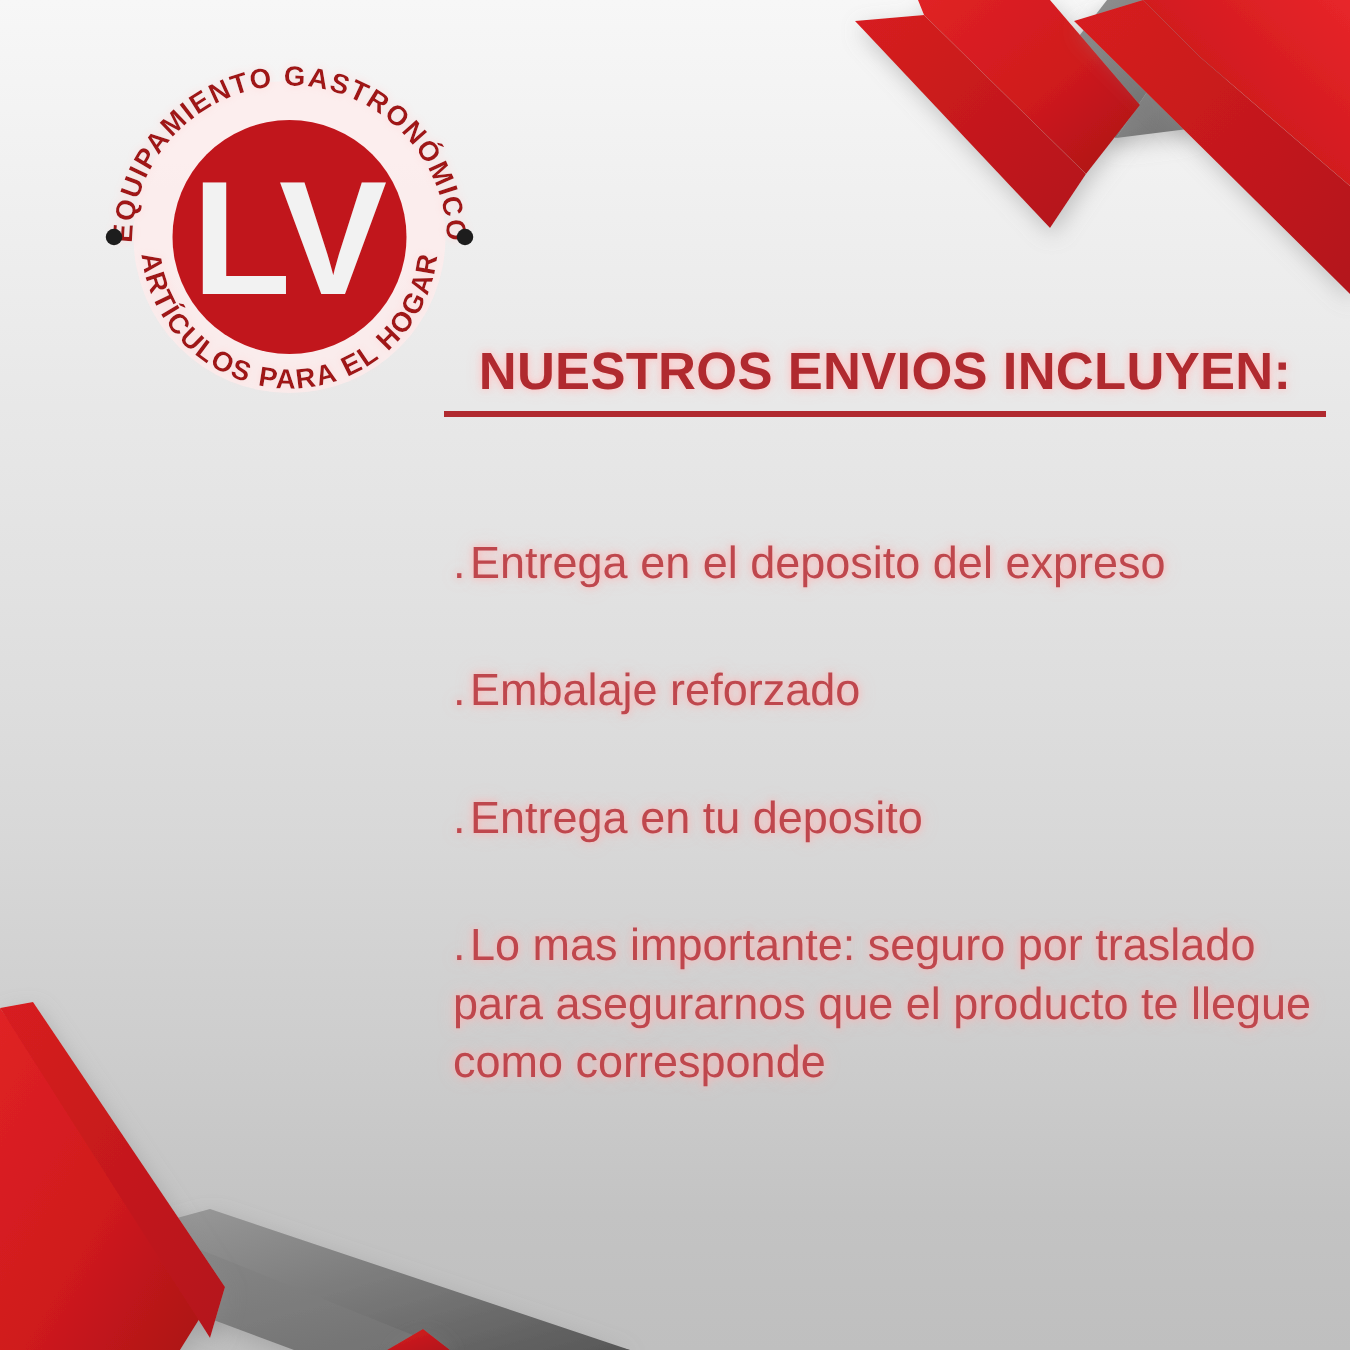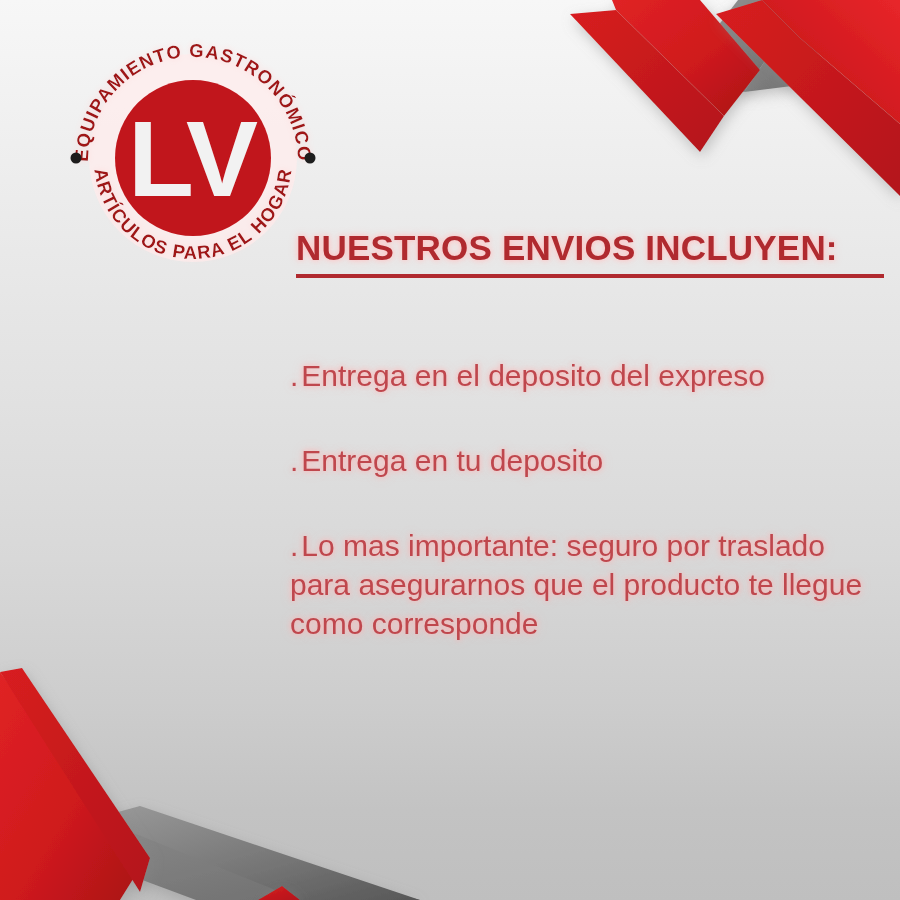--- a/index.html
+++ b/index.html
@@ -53,31 +53,32 @@
     left: 290px;
     top: 228px;
     width: 600px;
   }
 
   .heading {
     font-size: 35px;
     font-weight: bold;
     color: #b02a2f;
     letter-spacing: 0.2px;
+    text-align: center;
     padding-bottom: 6px;
     margin: 0 6px;
     border-bottom: 4px solid #b02a2f;
     text-shadow:
       0 0 5px rgba(255,190,190,0.95),
       0 0 10px rgba(255,210,210,0.85);
     white-space: nowrap;
   }
 
   .bullets {
-    margin: 0;
+    margin: 12px;
     padding: 0;
     list-style: none;
     margin-top: 78px;
   }
 
   .bullet {
     font-size: 30px;
     line-height: 1.30;
     color: #bf474d;
     margin-bottom: 46px;
@@ -191,20 +192,23 @@
 
   <div class="content">
 
     <h1 class="heading">NUESTROS ENVIOS INCLUYEN:</h1>
 
     <ul class="bullets">
       <li class="bullet">
         <span class="bullet-dot">.</span><span>Entrega en el deposito del expreso</span>
       </li>
       <li class="bullet">
+        <span class="bullet-dot">.</span><span>Embalaje reforzado</span>
+      </li>
+      <li class="bullet">
         <span class="bullet-dot">.</span><span>Entrega en tu deposito</span>
       </li>
       <li class="bullet">
         <span class="bullet-dot">.</span><span>Lo mas importante: seguro por traslado para asegurarnos que el producto te llegue como corresponde</span>
       </li>
     </ul>
 
   </div>
 </div>
 

